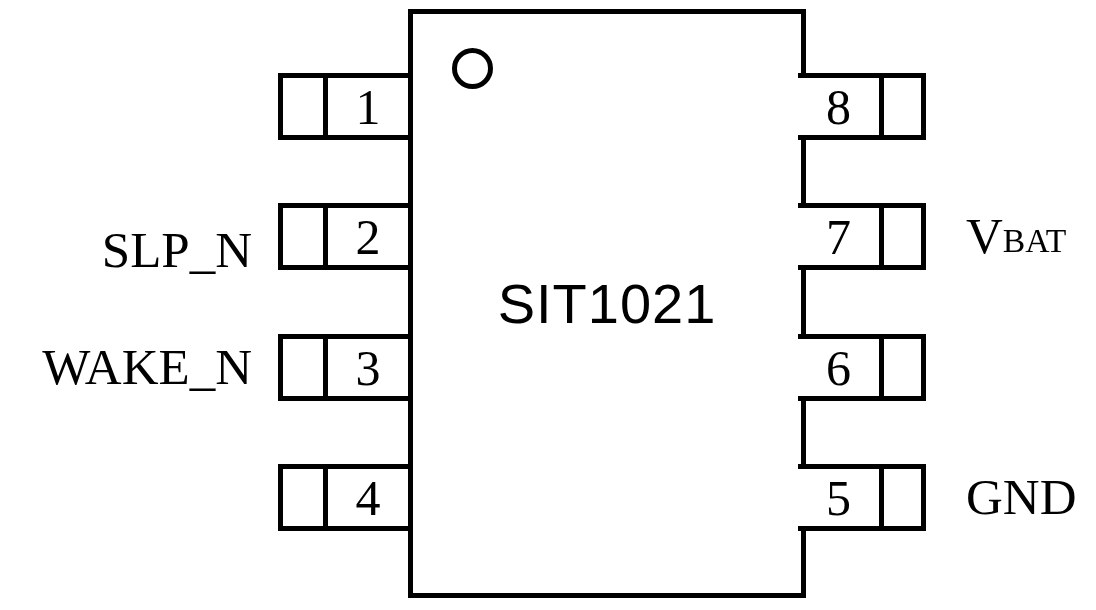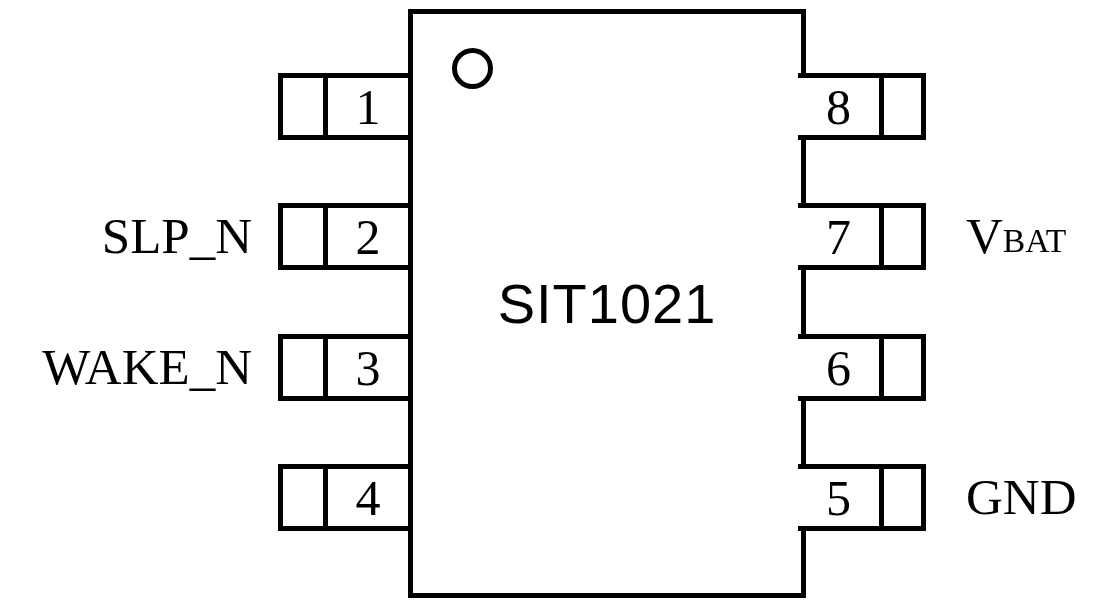--- a/index.html
+++ b/index.html
@@ -116,21 +116,21 @@
 </head>
 <body>
 
 <div class="canvas">
 
   <div class="chip">
     <div class="chip-name">SIT1021</div>
   </div>
   <div class="pin1-dot"></div>
 
-  <div class="pin-label left" style="top:203px">SLP_N</div>
+  <div class="pin-label left" style="top:217px">SLP_N</div>
   <div class="pin-label left" style="top:334px">WAKE_N</div>
 
   <div class="pin-box left" style="top:73px">
     <div class="cell pad-left"></div>
     <div class="divider"></div>
     <div class="cell num">1</div>
   </div>
   <div class="pin-box left" style="top:203px">
     <div class="cell pad-left"></div>
     <div class="divider"></div>

